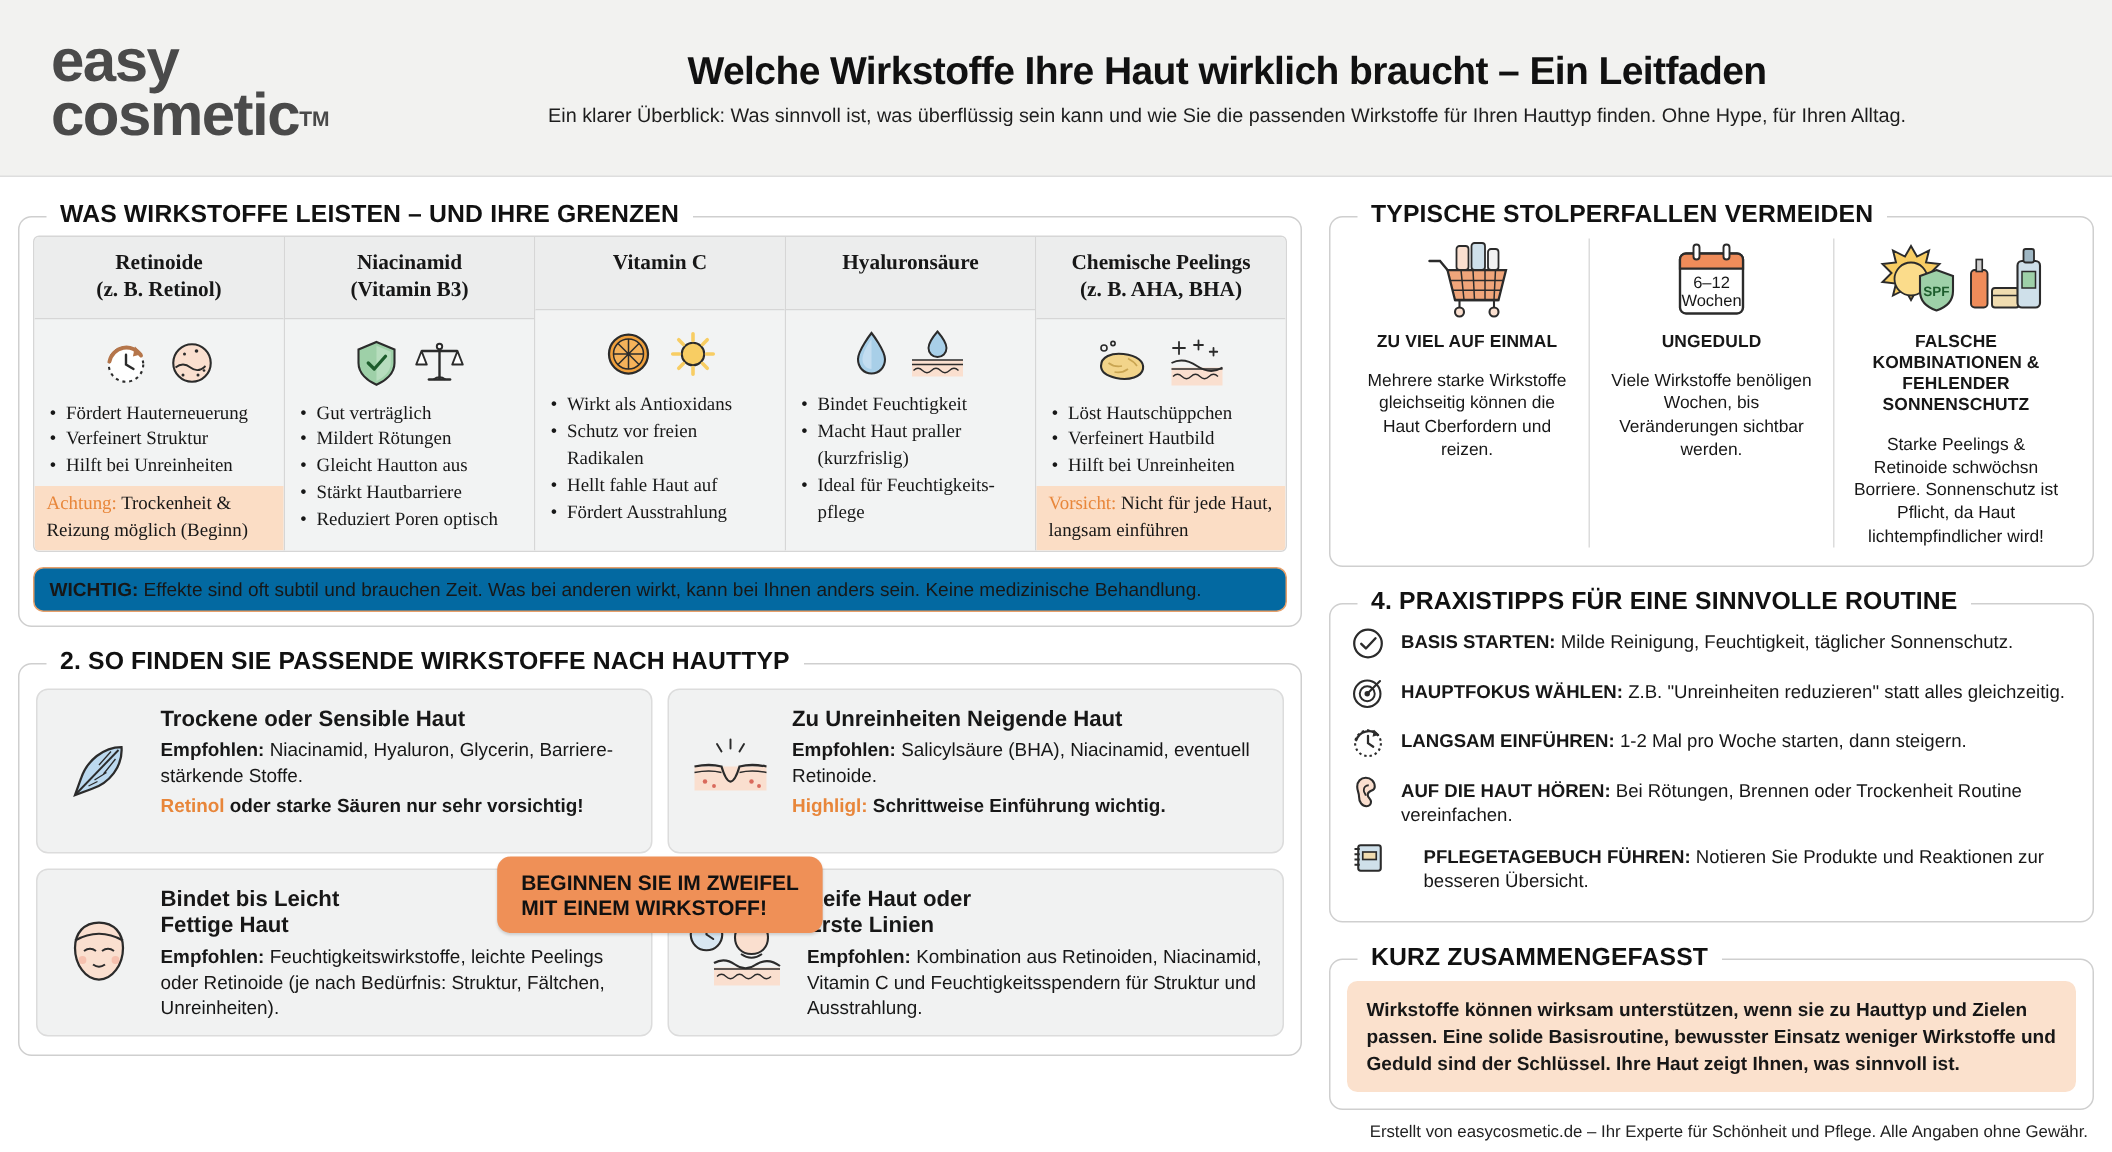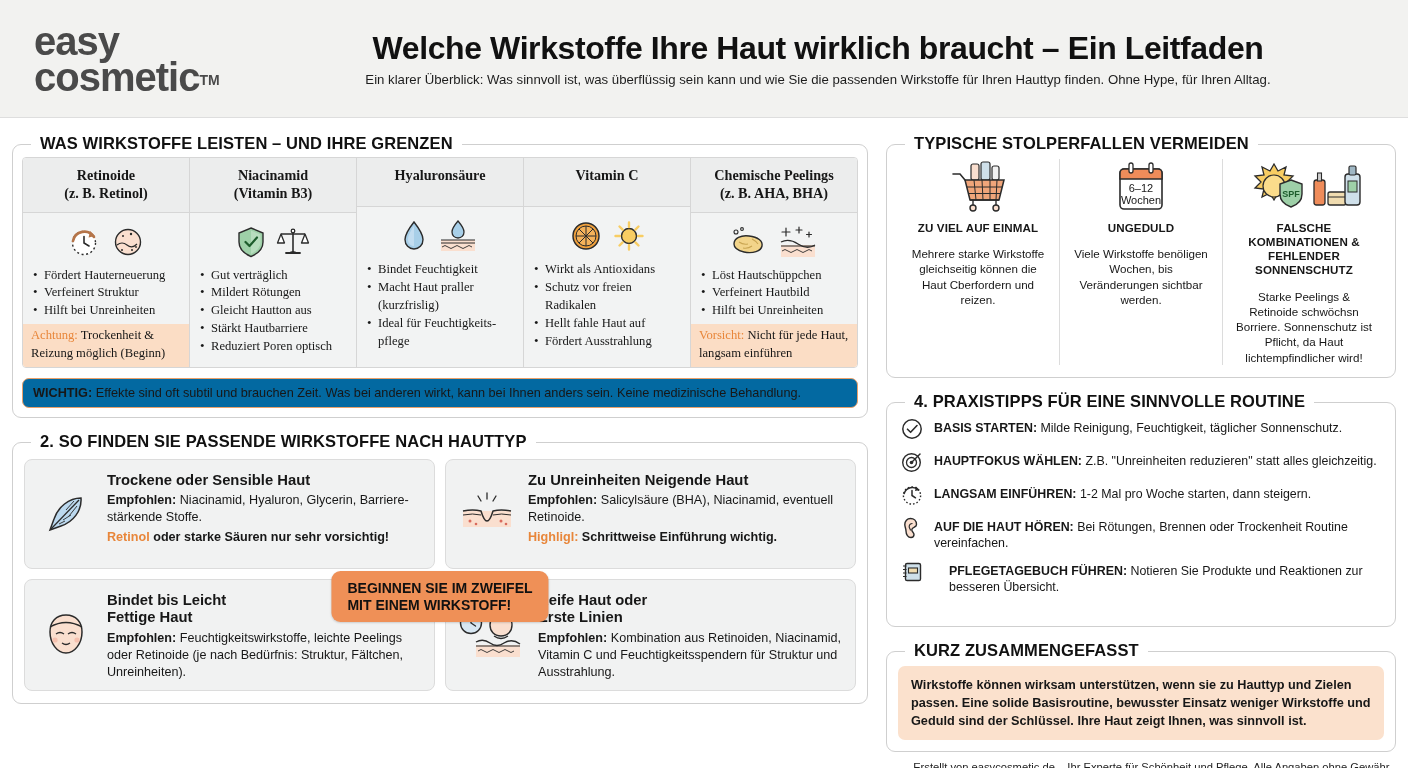--- a/index.html
+++ b/index.html
@@ -26,21 +26,21 @@
     font-size: 40px; font-weight: 700; color:#4a4a4a; letter-spacing:-1px;
     display:block;
   }
   .logo-line2 {
     font-size: 40px; font-weight: 700; color:#4a4a4a; letter-spacing:-1px;
     display:inline-block;
   }
   .logo-tm { font-size: 14px; font-weight:700; color:#4a4a4a; vertical-align: super; }
   .head-text { flex:1; text-align:center; padding-right: 10px; }
   .head-title {
-    font-size: 32px; font-weight: 700; letter-spacing:-0.4px; color:#111;
+    font-size: 26px; font-weight: 700; letter-spacing:-0.4px; color:#111;
     white-space: nowrap; line-height:1.15;
   }
   .head-sub {
     font-size: 13.2px; color:#1d1d1d; margin-top:6px; white-space: nowrap;
   }
 
   
   .body { display:flex; padding: 12px 12px 0 12px; gap: 18px; height: 650px; border-radius: 20px;}
   .col-left { width: 856px; flex:0 0 856px; }
   .col-right { flex:1; }
@@ -112,21 +112,21 @@
   .pit-panel { margin-top: 14px; padding: 14px 10px 12px 10px; }
   .pit-grid { display:flex; }
   .pit-col { flex:1; padding: 0 9px; border-right:1px solid #dcdcdc; text-align:center;}
   .pit-col:last-child { border-right:none; }
   .pit-ico { height:58px; display:flex; align-items:center; justify-content:center;}
   .pit-h { font-size:11.6px; font-weight:700; letter-spacing:0.1px; line-height:1.22; margin-top:4px;}
   .pit-p { font-size:11.6px; line-height:1.32; margin-top:11px;}
 
   .tips-panel { margin-top: 24px; padding: 14px 13px 11px 13px; }
   .tip { display:flex; gap:10px; align-items:flex-start; margin-bottom:9px;}
-  .tip:last-child { margin-bottom:19px;gap:25px; }
+  .tip:last-child { margin-bottom:7px;gap:25px; }
   .tip-ico { flex:0 0 24px; height:24px; display:flex; align-items:center; justify-content:center;}
   .tip-tx { font-size:12.4px; line-height:1.3; padding-top:3px;}
   .tip-tx b { font-weight:700; }
 
   .sum-panel { margin-top: 24px; padding: 14px 11px 11px 11px; }
   .sum-box {
     background:#fbe1cd; border-radius:7px; padding: 10px 13px;
     font-size:12.7px; line-height:1.42; font-weight:700;
   }
   .footer {
@@ -216,46 +216,20 @@
                 <li>Mildert Rötungen</li>
                 <li>Gleicht Hautton aus</li>
                 <li>Stärkt Hautbarriere</li>
                 <li>Reduziert Poren optisch</li>
               </ul>
             </div>
           </div>
 
           <div class="tcol">
             <div class="th">
-              <div>Hyaluronsäure</div>
-              <div class="sub"></div>
-            </div>
-            <div class="tc">
-              <div class="icons">
-                <svg width="26" height="34" viewBox="0 0 26 34">
-                  <path d="M13 3 C13 3 4 14.5 4 20.5 C4 26 8 30 13 30 C18 30 22 26 22 20.5 C22 14.5 13 3 13 3 Z" fill="#a8cfe8" stroke="#2b2b2b" stroke-width="1.4"></path>
-                  <path d="M13 7 C13 7 7 15 7 20.5 C7 24.3 9.8 27 13 27" fill="#c3ddf0" stroke="none"></path>
-                </svg>
-                <svg width="42" height="34" viewBox="0 0 42 34">
-                  <path d="M21 2 C21 2 15 9 15 13 C15 16.6 17.7 19 21 19 C24.3 19 27 16.6 27 13 C27 9 21 2 21 2 Z" fill="#a8cfe8" stroke="#2b2b2b" stroke-width="1.3"></path>
-                  <rect x="4" y="21" width="34" height="11" fill="#fadfcf"></rect>
-                  <path d="M4 21 H38 M4 24 H38" stroke="#2b2b2b" stroke-width="1.1"></path>
-                  <path d="M5 28 q3 -3 6 0 t6 0 t6 0 t6 0 t6 0" fill="none" stroke="#2b2b2b" stroke-width="0.9"></path>
-                </svg>
-              </div>
-              <ul class="blist">
-                <li>Bindet Feuchtigkeit</li>
-                <li>Macht Haut praller (kurzfrislig)</li>
-                <li>Ideal für Feuchtigkeits-pflege</li>
-              </ul>
-            </div>
-          </div>
-
-          <div class="tcol">
-            <div class="th">
               <div>Vitamin C</div>
               <div class="sub"></div>
             </div>
             <div class="tc">
               <div class="icons">
                 <svg width="34" height="34" viewBox="0 0 34 34">
                   <circle cx="17" cy="17" r="13" fill="#f0a03c" stroke="#2b2b2b" stroke-width="1.5"></circle>
                   <circle cx="17" cy="17" r="10" fill="#f5b25a" stroke="#2b2b2b" stroke-width="1"></circle>
                   <g stroke="#2b2b2b" stroke-width="1">
                     <path d="M17 7 V27 M7 17 H27 M10 10 L24 24 M24 10 L10 24"></path>
@@ -266,20 +240,46 @@
                   <g stroke="#f8cd63" stroke-width="2.4" stroke-linecap="round">
                     <path d="M16 3.5 V8 M16 26 V30.5 M2.5 17 H7 M25 17 H29.5 M6.5 7.5 L9.6 10.6 M22.4 23.4 L25.5 26.5 M25.5 7.5 L22.4 10.6 M9.6 23.4 L6.5 26.5"></path>
                   </g>
                 </svg>
               </div>
               <ul class="blist">
                 <li>Wirkt als Antioxidans</li>
                 <li>Schutz vor freien Radikalen</li>
                 <li>Hellt fahle Haut auf</li>
                 <li>Fördert Ausstrahlung</li>
+              </ul>
+            </div>
+          </div>
+
+          <div class="tcol">
+            <div class="th">
+              <div>Hyaluronsäure</div>
+              <div class="sub"></div>
+            </div>
+            <div class="tc">
+              <div class="icons">
+                <svg width="26" height="34" viewBox="0 0 26 34">
+                  <path d="M13 3 C13 3 4 14.5 4 20.5 C4 26 8 30 13 30 C18 30 22 26 22 20.5 C22 14.5 13 3 13 3 Z" fill="#a8cfe8" stroke="#2b2b2b" stroke-width="1.4"></path>
+                  <path d="M13 7 C13 7 7 15 7 20.5 C7 24.3 9.8 27 13 27" fill="#c3ddf0" stroke="none"></path>
+                </svg>
+                <svg width="42" height="34" viewBox="0 0 42 34">
+                  <path d="M21 2 C21 2 15 9 15 13 C15 16.6 17.7 19 21 19 C24.3 19 27 16.6 27 13 C27 9 21 2 21 2 Z" fill="#a8cfe8" stroke="#2b2b2b" stroke-width="1.3"></path>
+                  <rect x="4" y="21" width="34" height="11" fill="#fadfcf"></rect>
+                  <path d="M4 21 H38 M4 24 H38" stroke="#2b2b2b" stroke-width="1.1"></path>
+                  <path d="M5 28 q3 -3 6 0 t6 0 t6 0 t6 0 t6 0" fill="none" stroke="#2b2b2b" stroke-width="0.9"></path>
+                </svg>
+              </div>
+              <ul class="blist">
+                <li>Bindet Feuchtigkeit</li>
+                <li>Macht Haut praller (kurzfrislig)</li>
+                <li>Ideal für Feuchtigkeits-pflege</li>
               </ul>
             </div>
           </div>
 
           <div class="tcol">
             <div class="th">
               <div>Chemische Peelings</div>
               <div class="sub">(z. B. AHA, BHA)</div>
             </div>
             <div class="tc">

